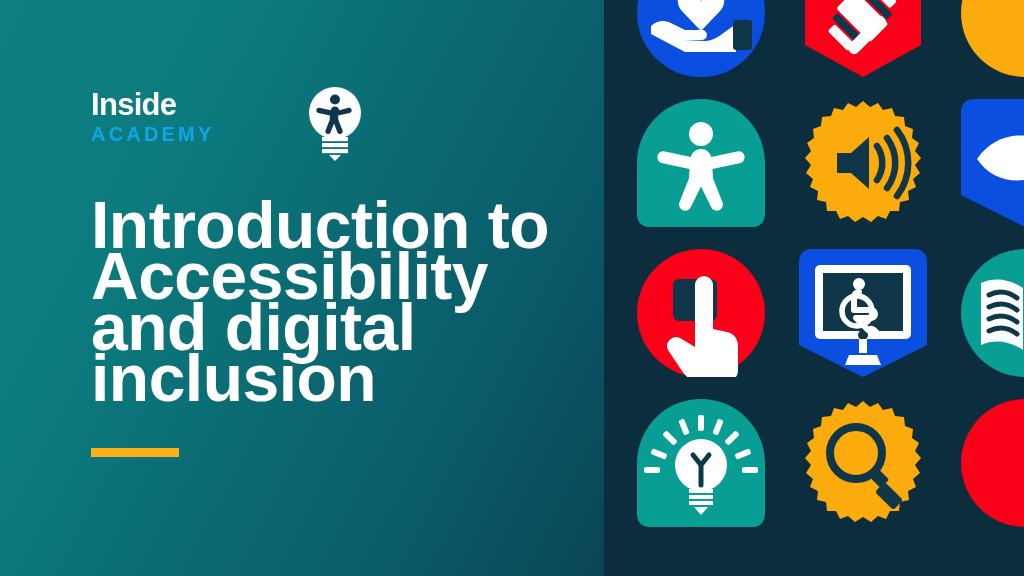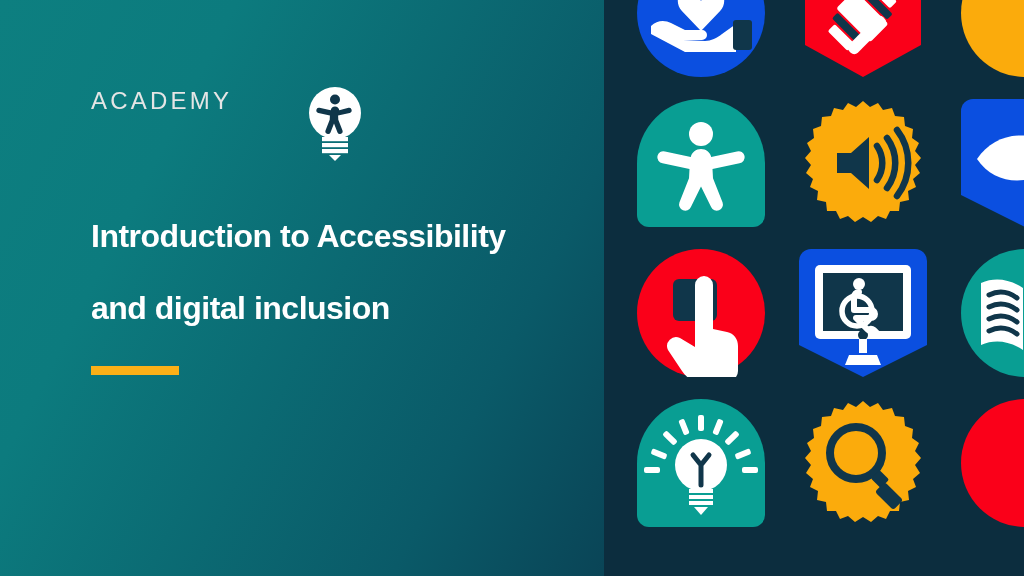--- a/index.html
+++ b/index.html
@@ -48,39 +48,39 @@
   }
   .logo-line {
     color: #ffffff;
     font-size: 31px;
     font-weight: bold;
     letter-spacing: -0.7px;
     line-height: 33px;
     display: block;
   }
   #logo-academy {
-    color: #e5e5e5;
-    font-size: 24px;
-    font-weight: normal;
+    color: #0ea5e9;
+    font-size: 20px;
+    font-weight: bold;
     letter-spacing: 3.2px;
     line-height: 26px;
     display: block;
   }
   #logo-bulb {
     position: absolute;
     left: 214px;
     top: -3px;
   }
   
   #title {
     margin-top: 26px;
     color: #ffffff;
-    font-size: 32px;
+    font-size: 66px;
     font-weight: bold;
-    line-height: 72px;
+    line-height: 51px;
     letter-spacing: -0.5px;
     max-width: 470px;
   }
   #accent-bar {
     margin-top: 22px;
     width: 88px;
     height: 9px;
     background: #fbb017;
   }
   
@@ -118,20 +118,21 @@
 
 <div id="slide">
 
   <div id="bg-gradient"></div>
   <div id="bg-right-panel"></div>
 
   <div id="left-content">
 
     <div id="logo">
       <div id="logo-wordmark">
+        <span class="logo-line">Inside</span>
         <span id="logo-academy">ACADEMY</span>
       </div>
       <div id="logo-bulb">
         <svg width="60" height="76" viewBox="0 0 60 76">
 
           <circle cx="30" cy="28" r="26" fill="#ffffff"></circle>
 
           <rect x="17" y="52" width="26" height="4.2" fill="#ffffff"></rect>
           <rect x="17" y="58" width="26" height="4.2" fill="#ffffff"></rect>
           <rect x="17" y="64" width="26" height="4.2" fill="#ffffff"></rect>

